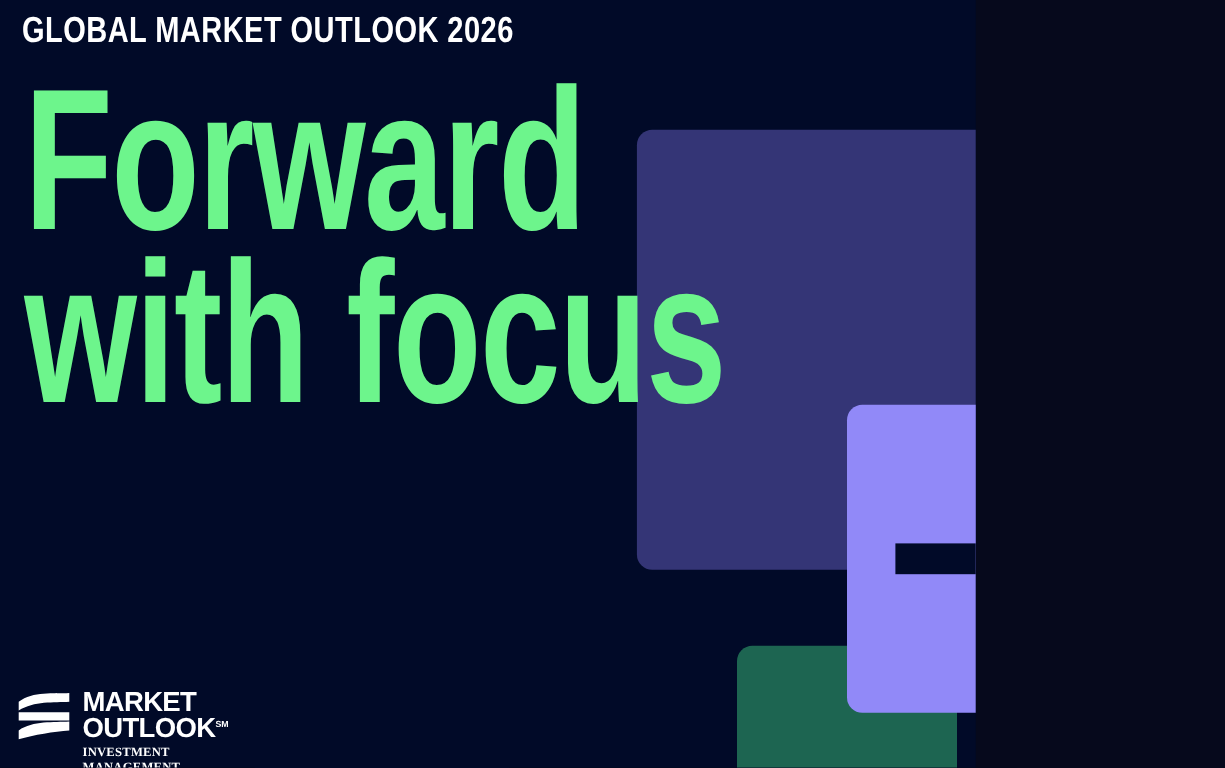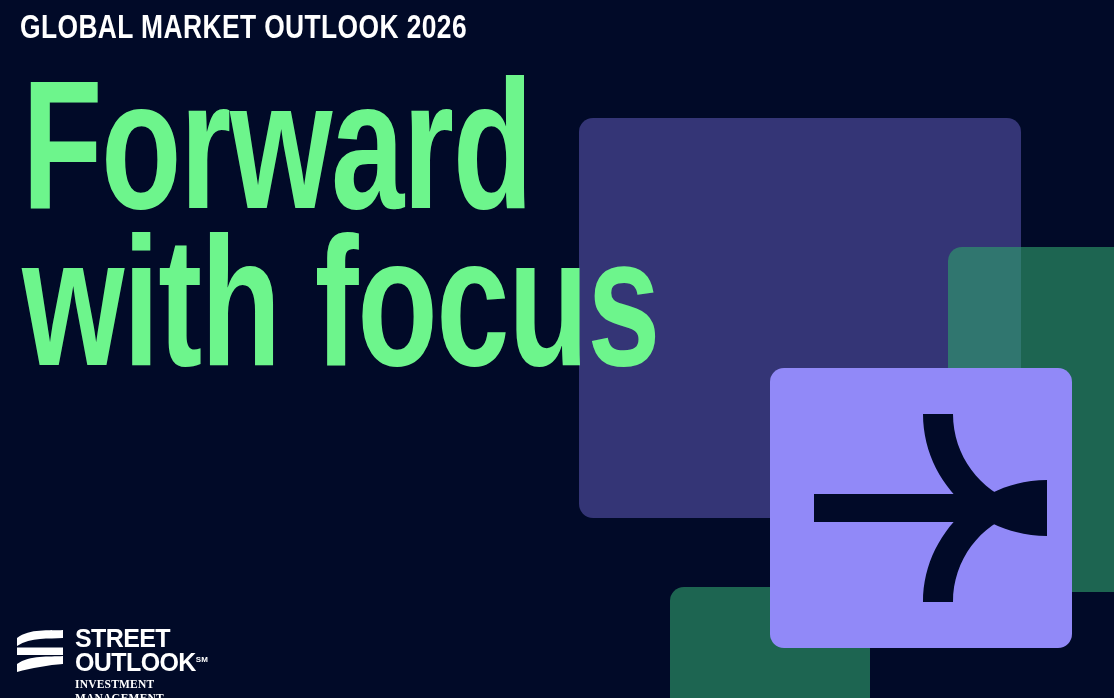--- a/index.html
+++ b/index.html
@@ -5,21 +5,21 @@
 <style>
   * { margin:0; padding:0; box-sizing:border-box; }
   html,body { background:#06091c; }
   body {
     font-family:"Liberation Sans", sans-serif;
     -webkit-font-smoothing:antialiased;
   }
 
   .slide {
     position:relative;
-    width:1114px;
+    width:887px;
     height:698px;
     background:#010a28;
     overflow:hidden;
   }
 
   
   .shapes {
     position:absolute;
     inset:0;
     z-index:1;
@@ -168,20 +168,20 @@
 
   <div class="logo">
     <div class="logo-mark">
       <svg viewBox="0 0 48 44" xmlns="http://www.w3.org/2000/svg" aria-hidden="true">
         <path d="M1,9 C14,-1 33,2 47,1 L47,9 C33,10 15,8 1,17 Z" fill="#ffffff"></path>
         <rect x="1" y="18.5" width="46" height="7.5" fill="#ffffff"></rect>
         <path d="M1,35 C14,26 33,28 47,27 L47,35 C33,36 15,39 1,43 Z" fill="#ffffff"></path>
       </svg>
     </div>
     <div class="logo-text">
-      <span class="logo-name">STREET</span>
+      <span class="logo-name">MARKET</span>
       <span class="logo-name"><span>OUTLOOK</span><span class="sm">SM</span></span>
       <span class="logo-sub">INVESTMENT</span>
       <span class="logo-sub" style="margin-top:0">MANAGEMENT</span>
     </div>
   </div>
 
 </div>
 
 </body></html>

